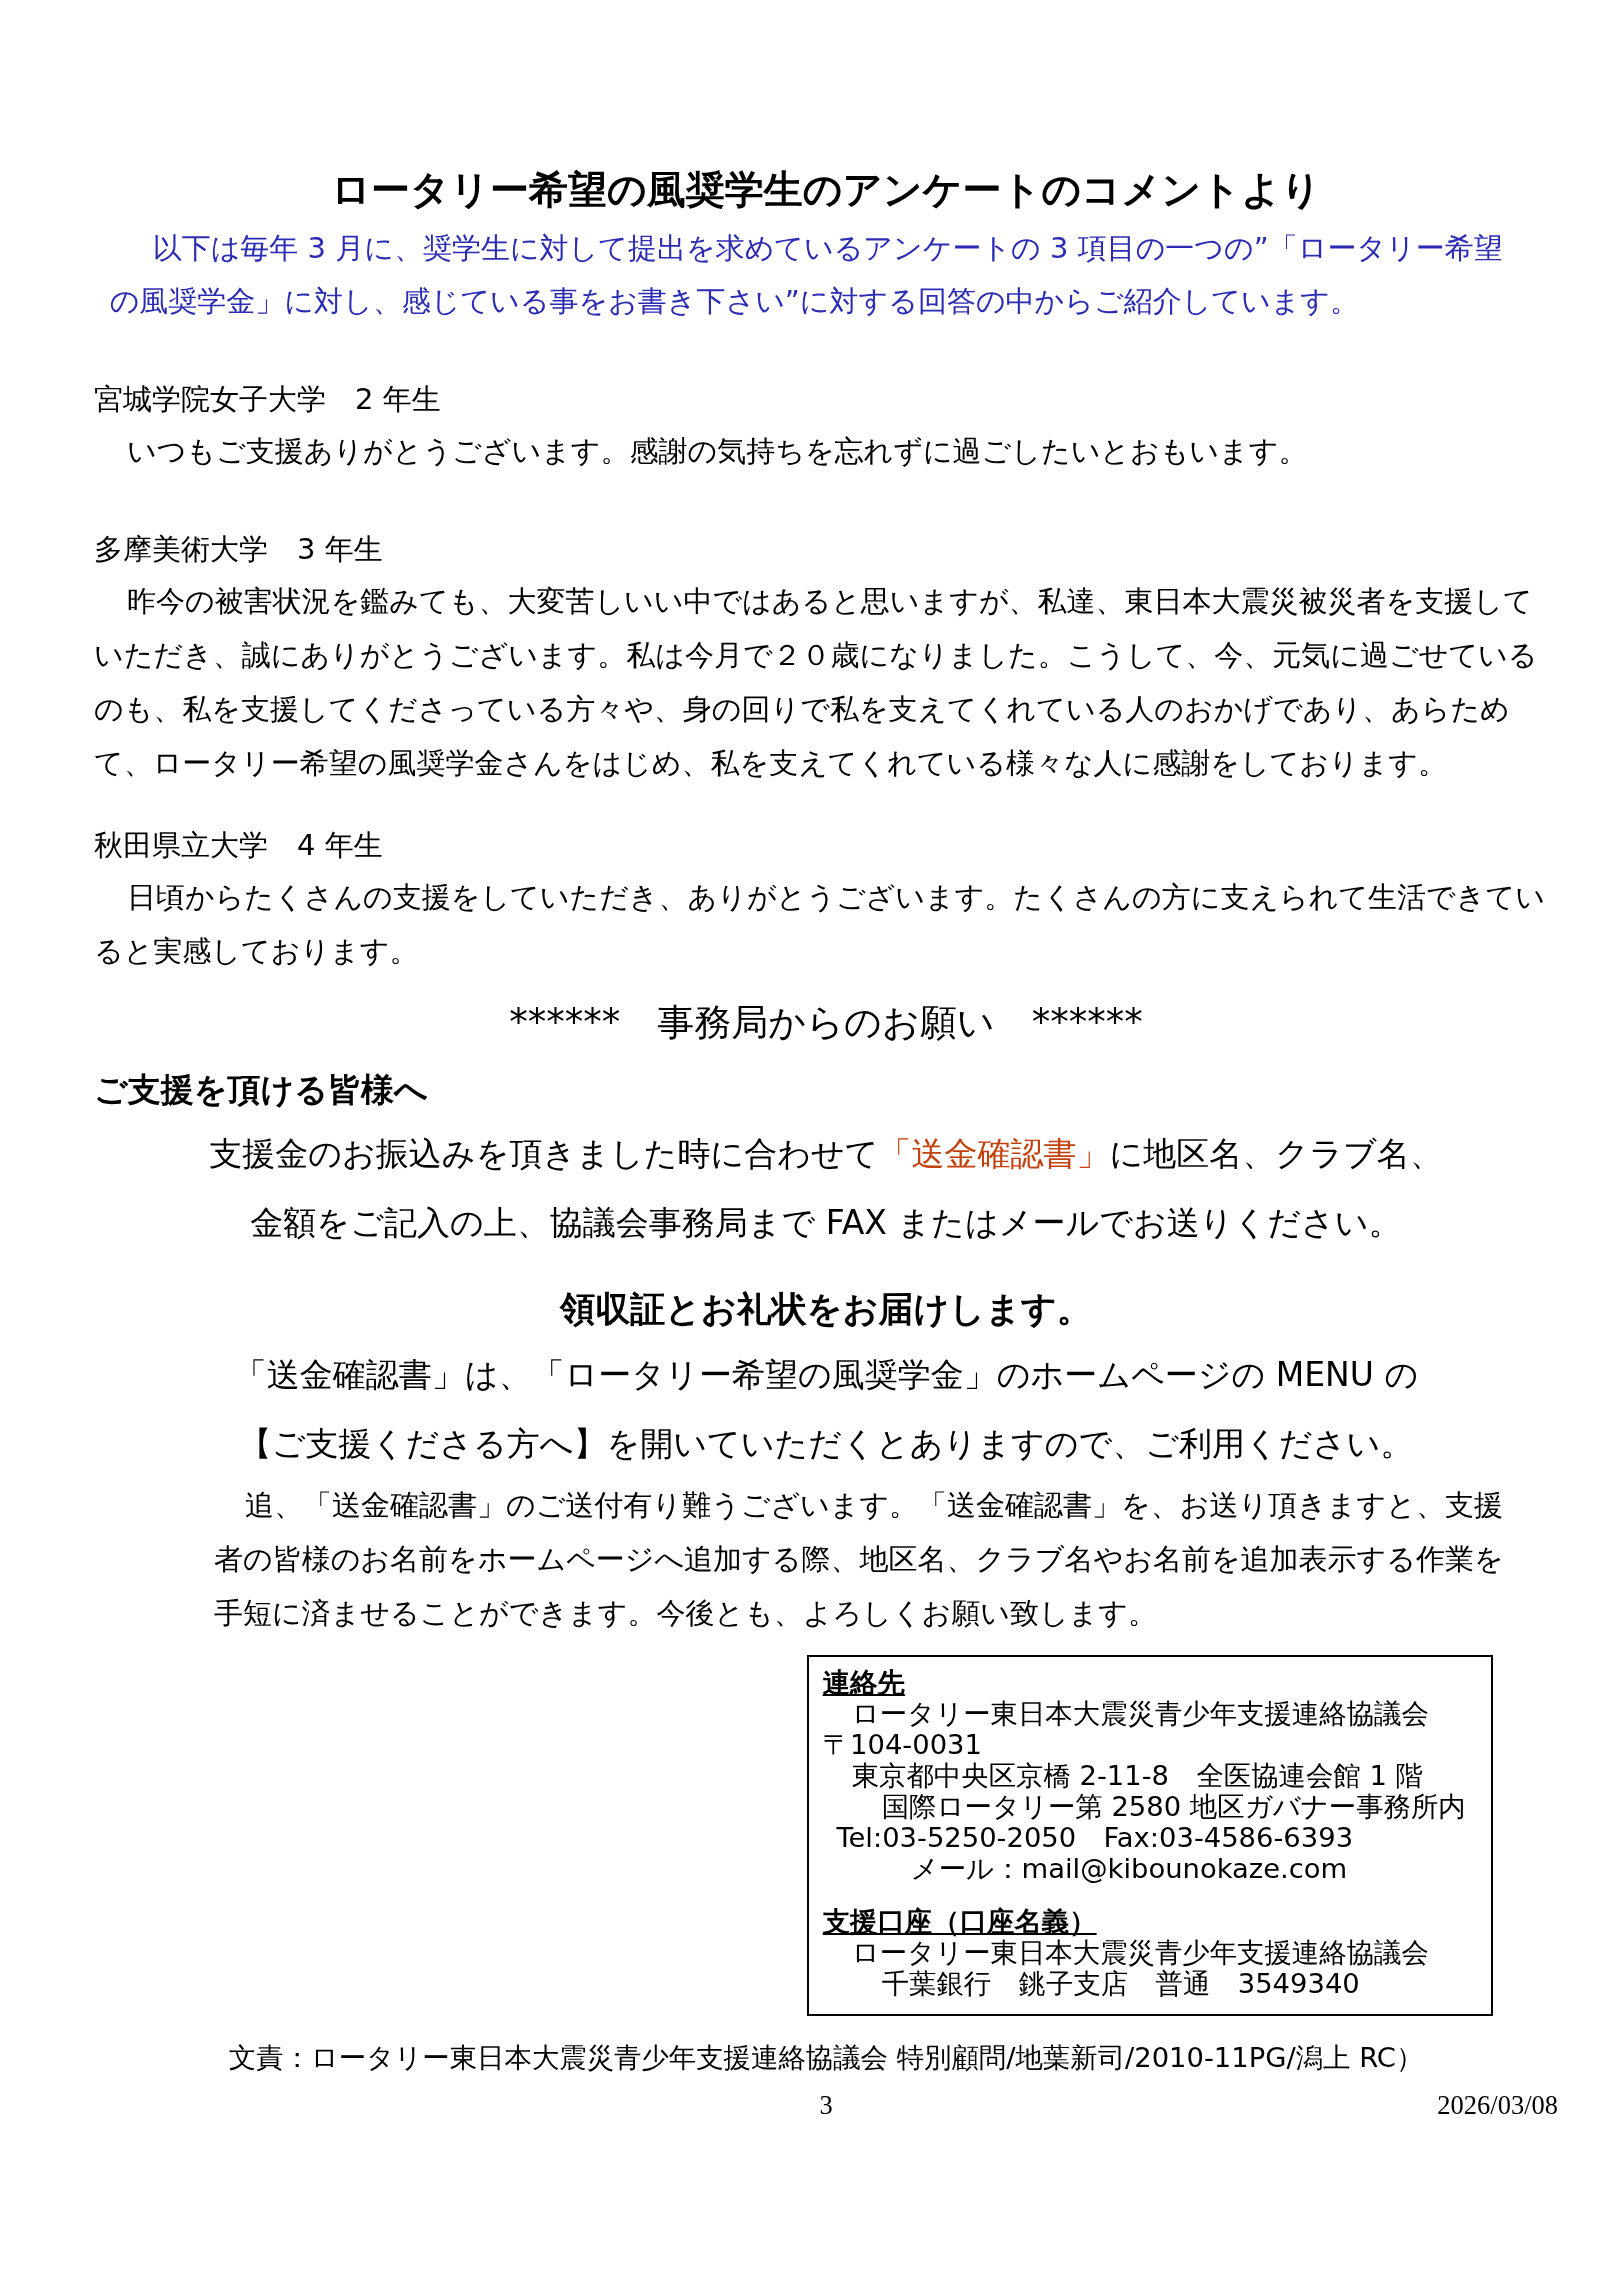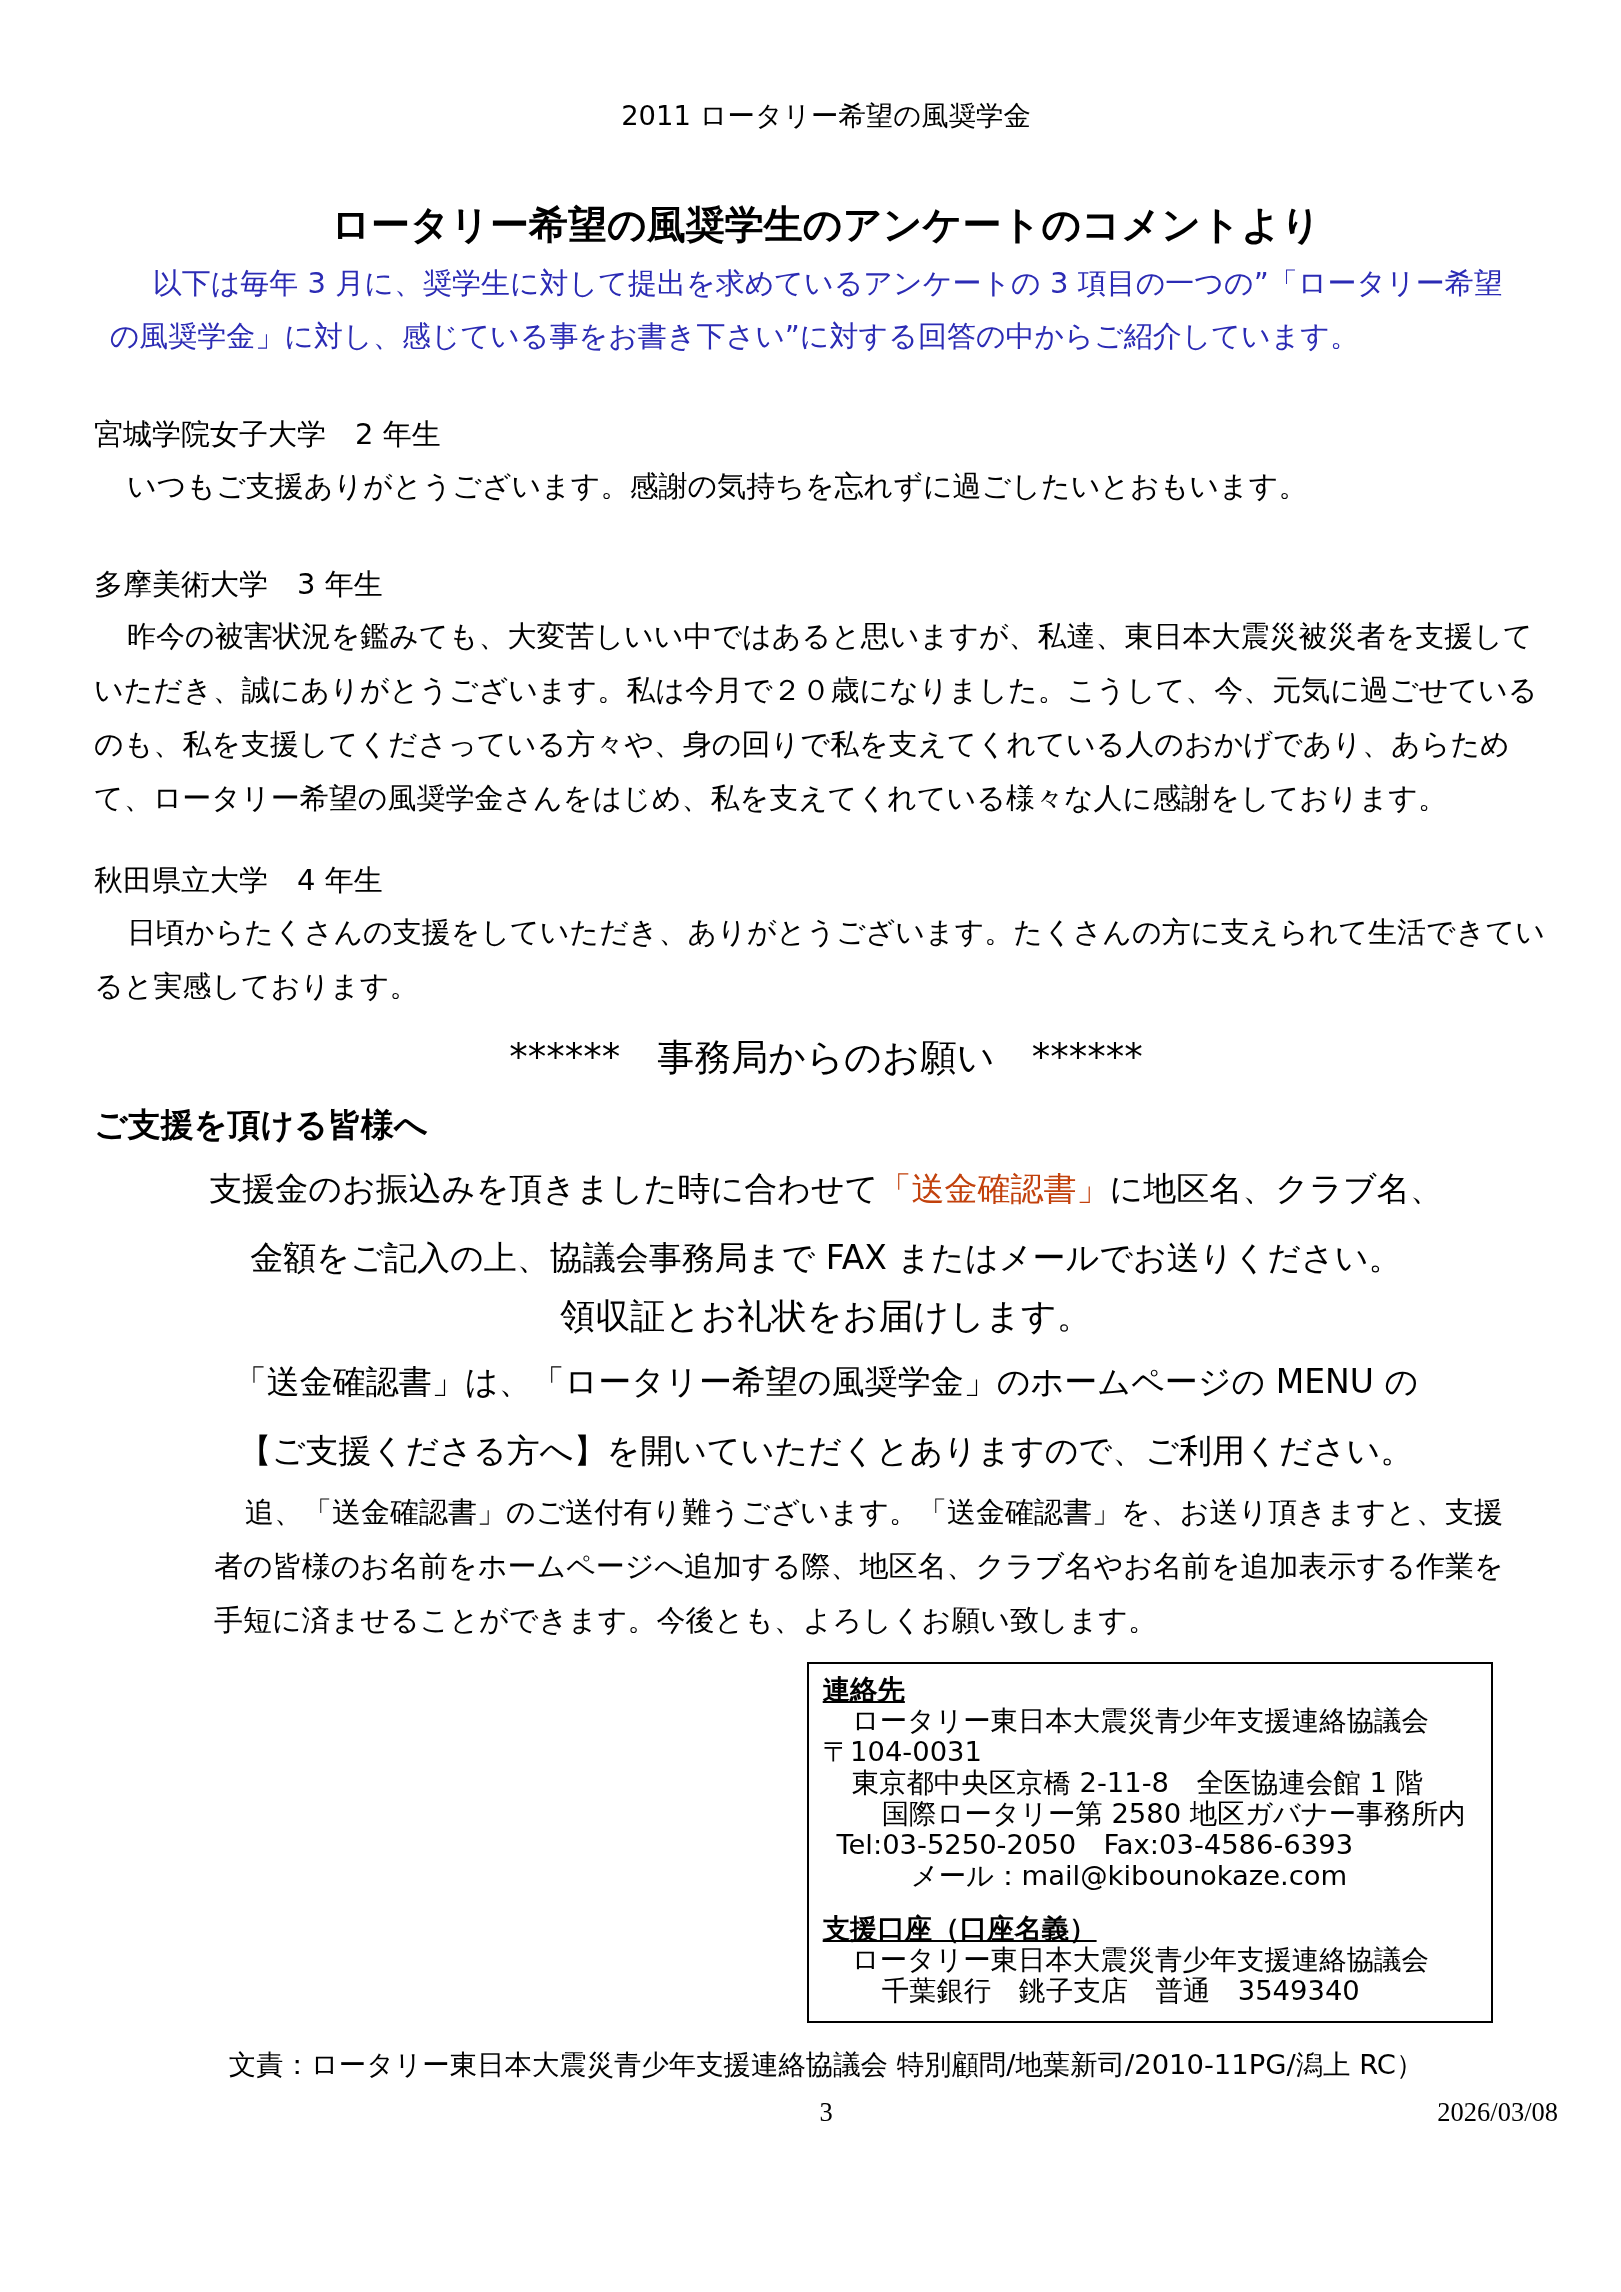--- a/index.html
+++ b/index.html
@@ -14,21 +14,21 @@
   .doc-title{text-align:center;font-size:39px;line-height:49px;font-weight:bold;margin-top:67px;}
   .intro{color:#2b2bb4;font-size:29px;line-height:53px;margin:7.8px 39px 0 15.7px;text-indent:43px;}
   .comment{margin-top:47px;}
   .comment.c3{margin-top:31px;}
   .school{font-size:29px;line-height:49px;}
   .ctext{font-size:29px;line-height:54px;text-indent:33px;margin:0;}
   .office-heading{text-align:center;font-size:37px;line-height:47px;margin-top:21.6px;}
   .supporters{text-align:left;font-size:33px;line-height:43px;font-weight:bold;margin-top:21.6px;}
   .bigpara{text-align:center;font-size:33px;line-height:69px;margin-top:7.8px;}
   .red{color:#c2410c;}
-  .receipt{text-align:center;font-size:35px;line-height:45px;font-weight:normal;margin-top:2px;}
+  .receipt{text-align:center;font-size:35px;line-height:45px;font-weight:bold;margin-top:30px;}
   .postscript{font-size:29px;line-height:54px;margin:0 49px 0 120px;text-indent:31px;}
   .contact-box{
     margin-top:15.7px;margin-left:713px;width:686px;box-sizing:border-box;
     border:2.9px solid #000;padding:9.8px 11.8px 15.7px 13.7px;
     font-size:27.4px;line-height:31px;
   }
   .contact-box .b{font-weight:bold;text-decoration:underline;}
   .ind-s{padding-left:13.7px;}
   .ind-1{padding-left:29px;}
   .ind-2{padding-left:59px;}
@@ -38,21 +38,20 @@
   .meta{position:relative;margin-top:13.7px;font-size:26.5px;line-height:33px;
         font-family:"Liberation Serif","DejaVu Serif",serif;}
   .meta .pn{display:block;text-align:center;}
   .meta .date{position:absolute;right:0;top:0;}
 </style>
 </head>
 <body>
 
 <div class="page">
 
-  <div class="doc-header nw">2011 ロータリー希望の風奨学金</div>
 
   <div class="doc-title nw">ロータリー希望の風奨学生のアンケートのコメントより</div>
 
   <p class="intro">以下は毎年 3 月に、奨学生に対して提出を求めているアンケートの 3 項目の一つの”「ロータリー希望の風奨学金」に対し、感じている事をお書き下さい”に対する回答の中からご紹介しています。</p>
 
   <div class="comment">
     <div class="school nw">宮城学院女子大学　2 年生</div>
     <p class="ctext">いつもご支援ありがとうございます。感謝の気持ちを忘れずに過ごしたいとおもいます。</p>
   </div>
 

